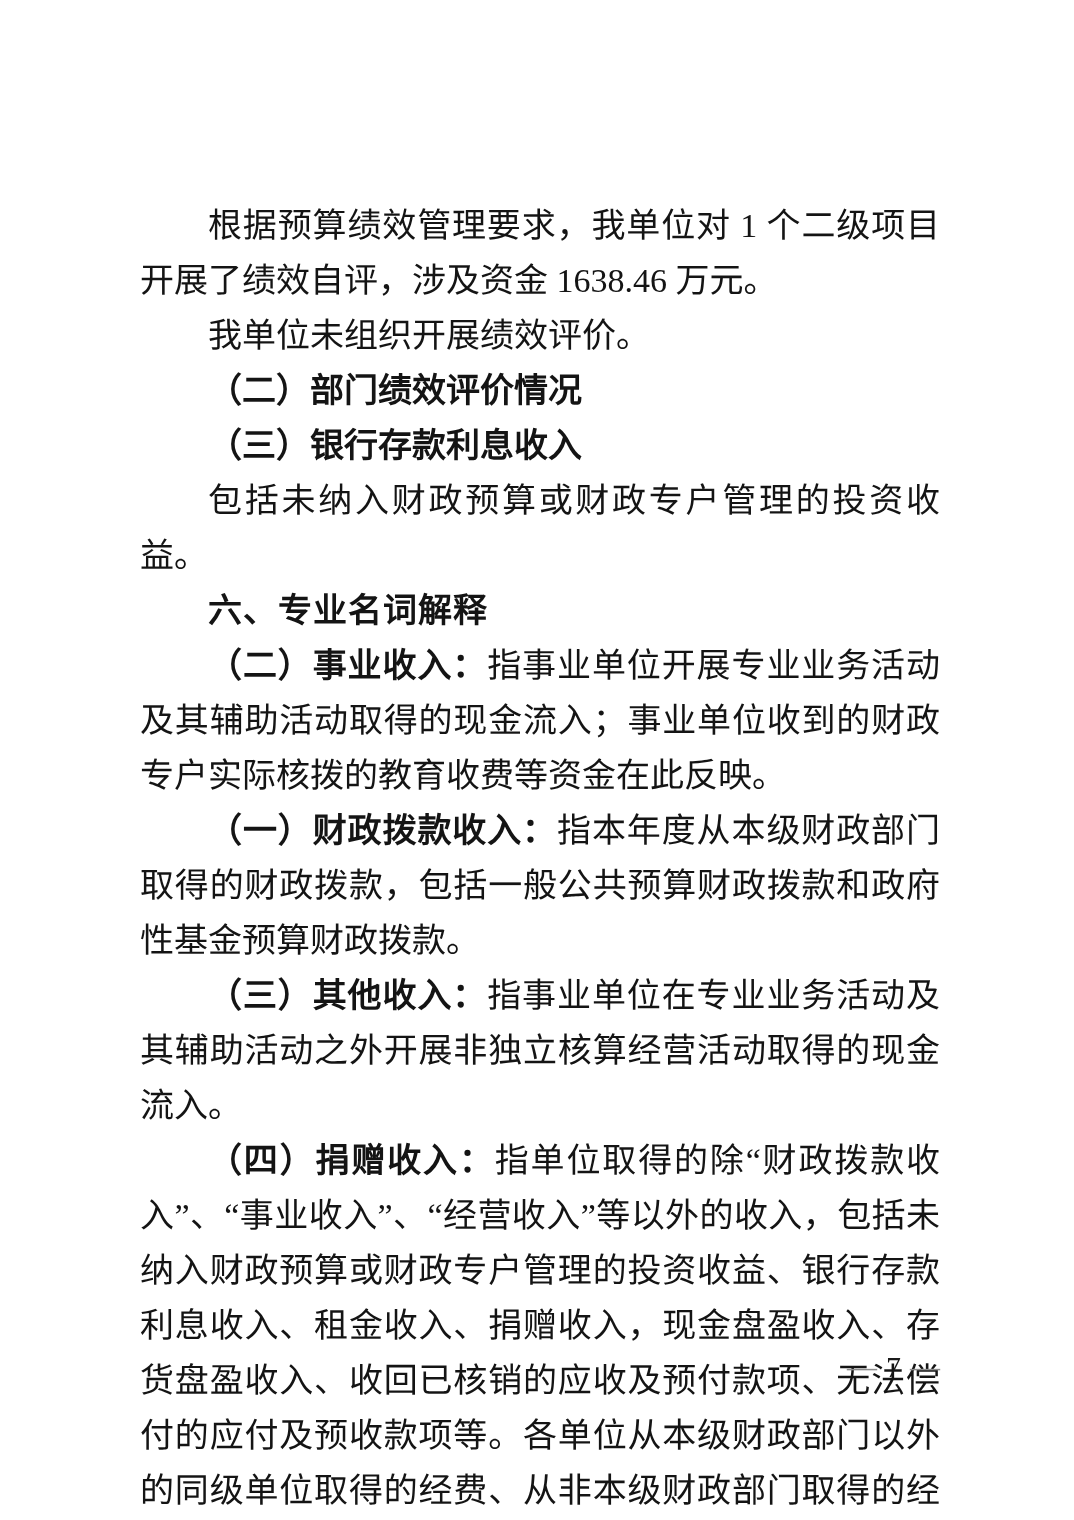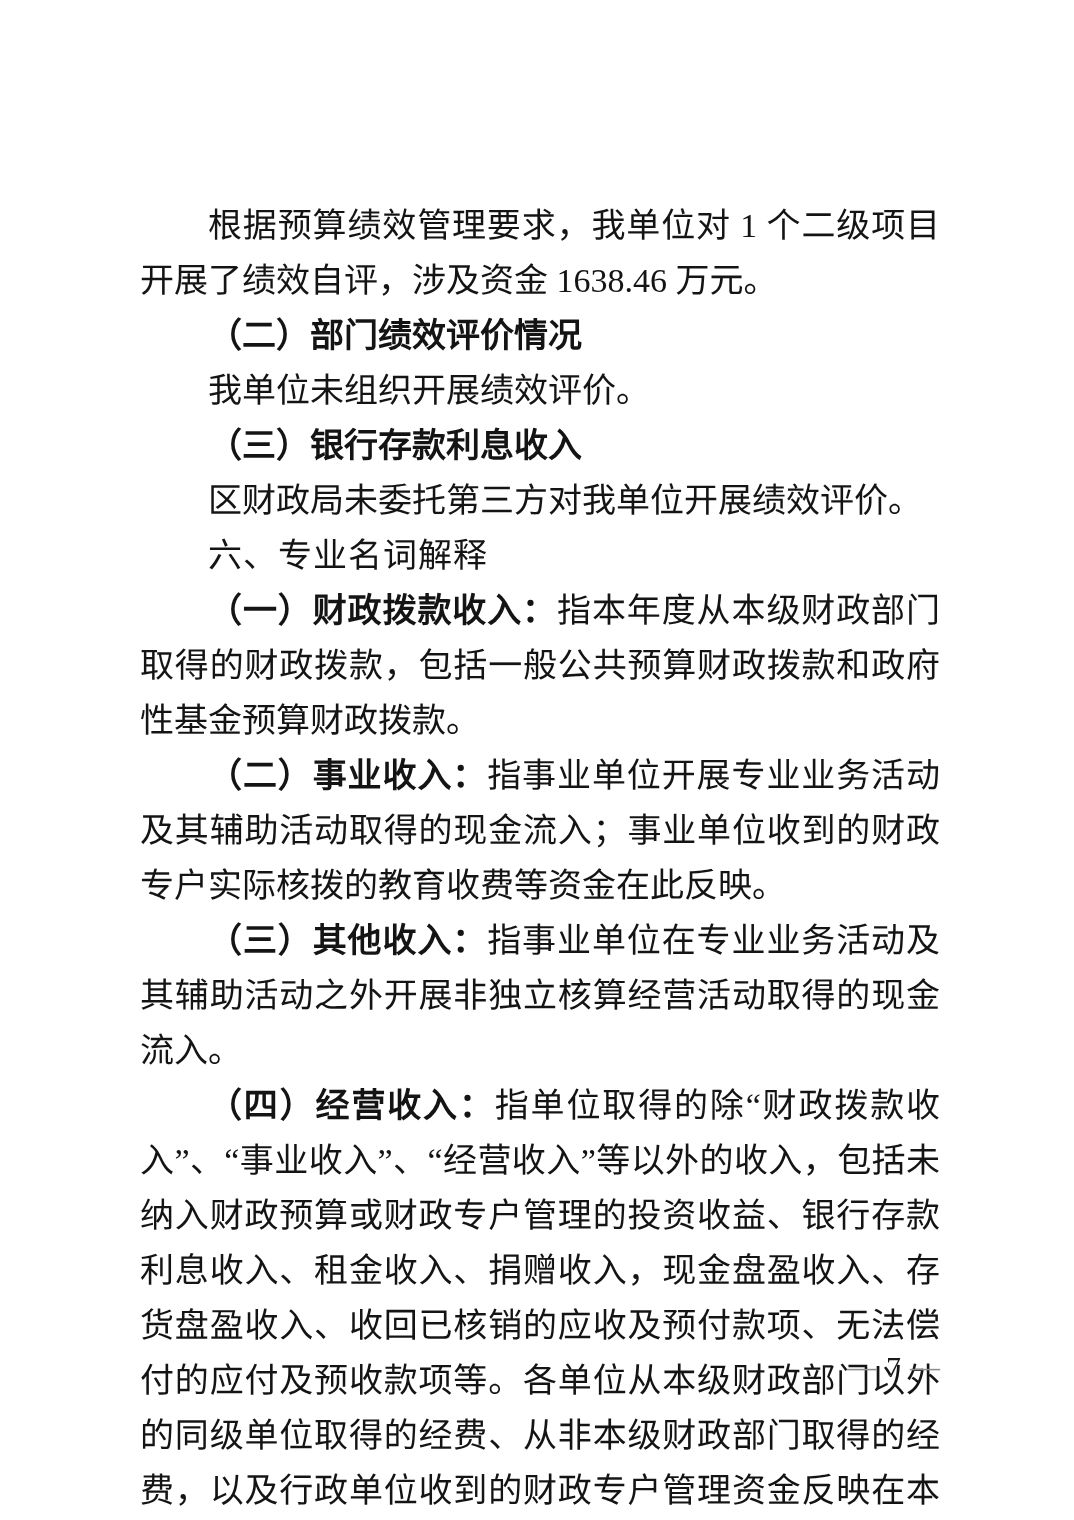--- a/index.html
+++ b/index.html
@@ -29,21 +29,21 @@
   }
   .para {
     margin: 0;
     padding: 0;
     text-indent: 2em;
   }
   .subheading {
     font-weight: bold;
   }
   .section-heading {
-    font-weight: normal;
+    font-weight: bold;
     font-family: "Liberation Sans", "DejaVu Sans", sans-serif;
     letter-spacing: 1px;
   }
   .term {
     font-weight: bold;
   }
   .page-number {
     position: absolute;
     top: 1350px;
     right: 134px;
@@ -64,35 +64,35 @@
 </style>
 </head>
 <body>
 
 <div class="page">
 
   <main class="doc">
 
     <p class="para">根据预算绩效管理要求，我单位对 1 个二级项目开展了绩效自评，涉及资金 1638.46 万元。</p>
 
+    <p class="para">我单位未组织开展绩效评价。</p>
+
     <p class="para subheading">（二）部门绩效评价情况</p>
-
-    <p class="para">我单位未组织开展绩效评价。</p>
 
     <p class="para subheading">（三）银行存款利息收入</p>
 
-    <p class="para">区财政局未委托第三方对我单位开展绩效评价。</p>
+    <p class="para">包括未纳入财政预算或财政专户管理的投资收益。</p>
 
     <p class="para section-heading">六、专业名词解释</p>
 
+    <p class="para"><span class="term">（二）事业收入：</span><span>指事业单位开展专业业务活动及其辅助活动取得的现金流入；事业单位收到的财政专户实际核拨的教育收费等资金在此反映。</span></p>
+
     <p class="para"><span class="term">（一）财政拨款收入：</span><span>指本年度从本级财政部门取得的财政拨款，包括一般公共预算财政拨款和政府性基金预算财政拨款。</span></p>
-
-    <p class="para"><span class="term">（二）事业收入：</span><span>指事业单位开展专业业务活动及其辅助活动取得的现金流入；事业单位收到的财政专户实际核拨的教育收费等资金在此反映。</span></p>
 
     <p class="para"><span class="term">（三）其他收入：</span><span>指事业单位在专业业务活动及其辅助活动之外开展非独立核算经营活动取得的现金流入。</span></p>
 
-    <p class="para"><span class="term">（四）经营收入：</span><span>指单位取得的除“财政拨款收入”、“事业收入”、“经营收入”等以外的收入，包括未纳入财政预算或财政专户管理的投资收益、银行存款利息收入、租金收入、捐赠收入，现金盘盈收入、存货盘盈收入、收回已核销的应收及预付款项、无法偿付的应付及预收款项等。各单位从本级财政部门以外的同级单位取得的经费、从非本级财政部门取得的经费，以及行政单位收到的财政专户管理资金反映在本项内。</span></p>
+    <p class="para"><span class="term">（四）捐赠收入：</span><span>指单位取得的除“财政拨款收入”、“事业收入”、“经营收入”等以外的收入，包括未纳入财政预算或财政专户管理的投资收益、银行存款利息收入、租金收入、捐赠收入，现金盘盈收入、存货盘盈收入、收回已核销的应收及预付款项、无法偿付的应付及预收款项等。各单位从本级财政部门以外的同级单位取得的经费、从非本级财政部门取得的经费，以及行政单位收到的财政专户管理资金反映在本项内。</span></p>
 
   </main>
 
   <div class="page-number"><span class="dash">—</span><span class="num">7</span><span class="dash">—</span></div>
 
 </div>
 
 </body></html>

